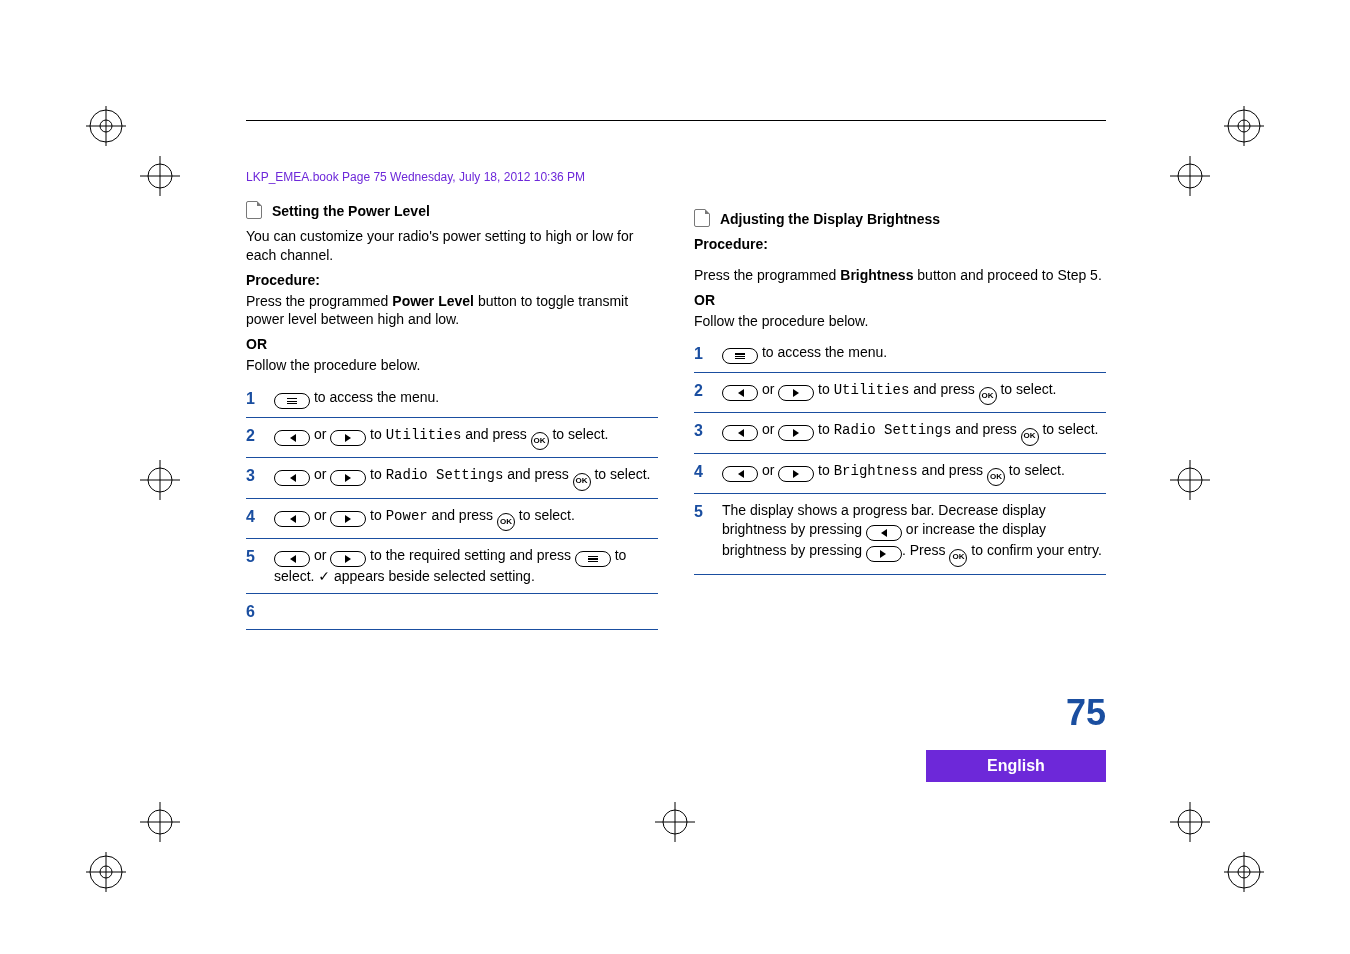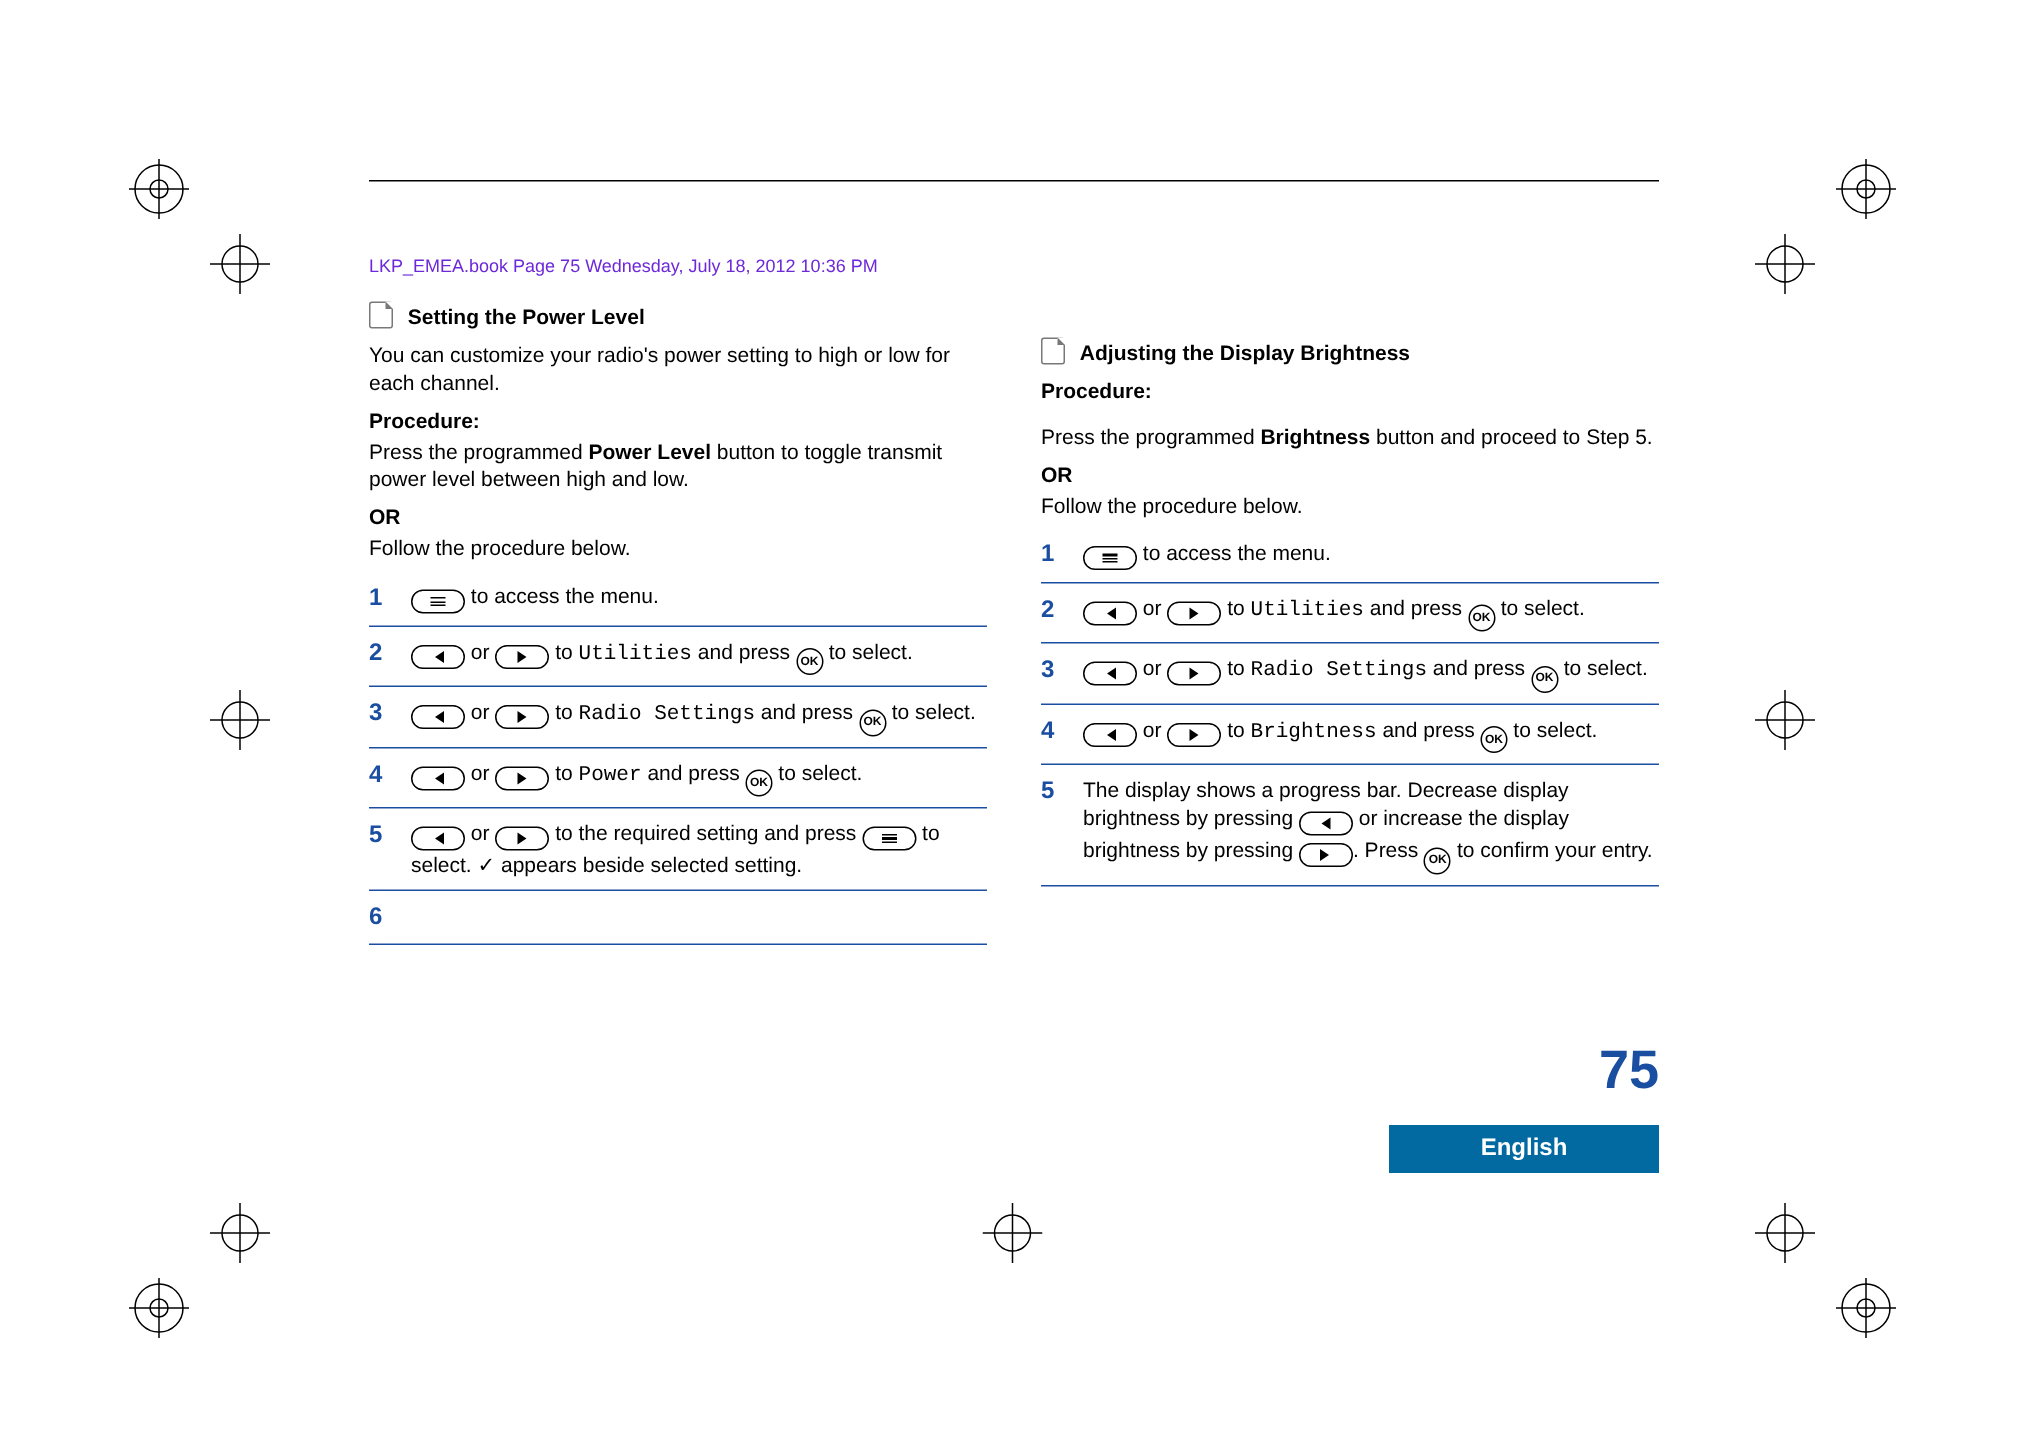--- a/index.html
+++ b/index.html
@@ -109,21 +109,21 @@
     font-size: 36px;
     font-weight: bold;
     color: #1a4ea0;
   }
   .lang-tab {
     position: absolute;
     right: 244px;
     bottom: 172px;
     width: 180px;
     height: 32px;
-    background: #0369a1;
+    background: #6d28d9;
     color: #fff;
     font-weight: bold;
     font-size: 16px;
     display:flex; align-items:center; justify-content:center;
   }
   .tri-left{ vertical-align: 1px; display:inline-block; width:0; height:0; border-right:6px solid #000; border-top:4px solid transparent; border-bottom:4px solid transparent; margin:0 1px 0 2px;}
   .tri-right{ vertical-align: 1px; display:inline-block; width:0; height:0; border-left:6px solid #000; border-top:4px solid transparent; border-bottom:4px solid transparent; margin:0 2px 0 1px;}
   .menu-bars{ display:inline-block; width:10px; height:8px; position: relative; }
   .menu-bars::before,.menu-bars::after{content:"";position:absolute;left:0;right:0;height:1.2px;background:#000;}
   .menu-bars::before{top:1px;}
@@ -277,21 +277,21 @@
       </li>
       <li class="step" style="border-bottom:1px solid #1a4ea0;">
         <span class="step-num">6</span>
       </li>
     </ol>
 
   </div>
 
   <div class="col">
 
-    <p style="margin-top:30px;">
+    <p style="margin-top:14px;">
       <span class="note-icon"></span>
       <span class="section-title">Adjusting the Display Brightness</span>
     </p>
     <p class="bold" style="margin-bottom:2px;">Procedure:</p>
     <p style="margin-top:12px;">
       <span>Press the programmed </span><span class="bold">Brightness</span><span> button and proceed to Step 5.</span>
     </p>
     <p class="bold" style="margin:2px 0;">OR</p>
     <p style="margin-top:2px;">Follow the procedure below.</p>
 

